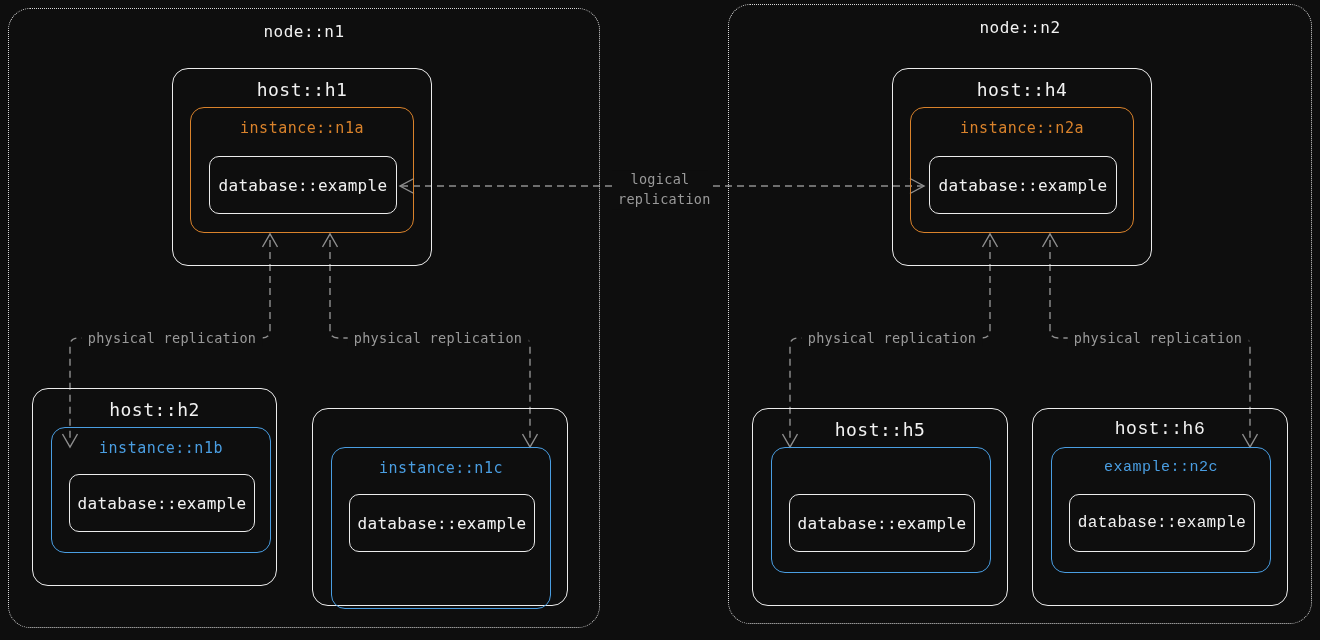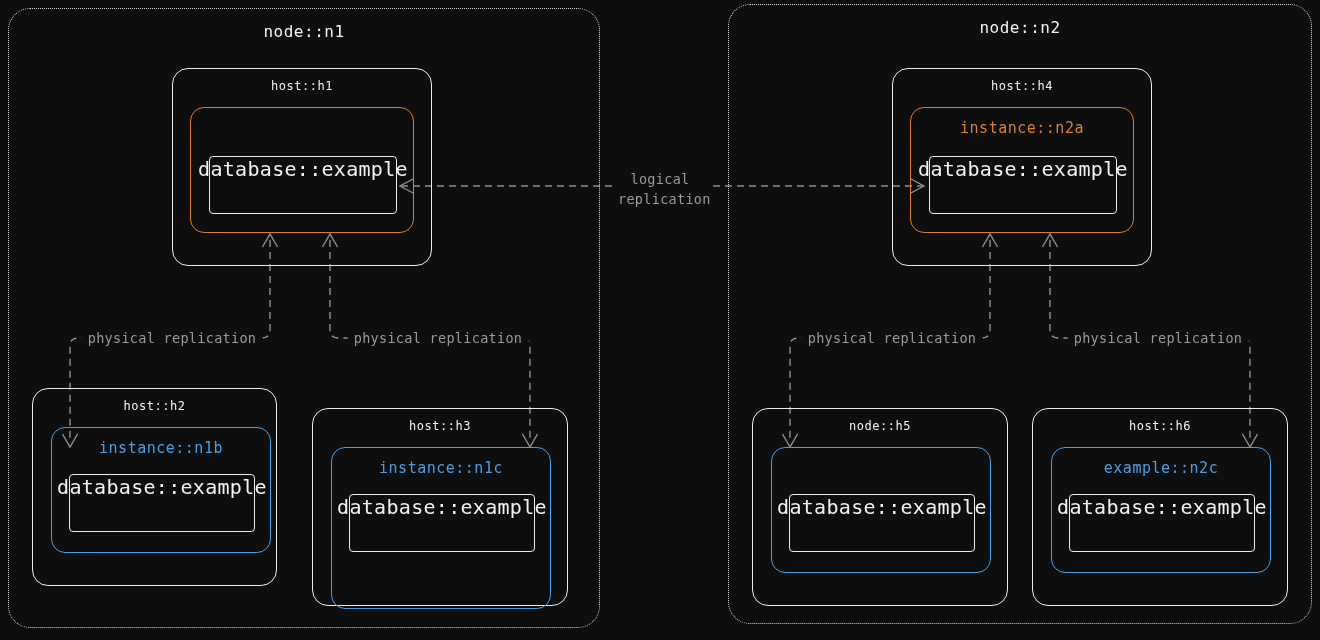--- a/index.html
+++ b/index.html
@@ -38,45 +38,45 @@
   }
   .host{
     position:absolute;
     border:1.5px solid var(--host-border);
     border-radius:16px;
   }
   .host-label{
     position:absolute;top:10px;left:0;right:0;
     text-align:center;
     color:var(--label-text);
-    font-size:12px;
+    font-size:18px;
     letter-spacing:0.5px;
   }
   .instance{
     position:absolute;
     border:1.5px solid;
     border-radius:14px;
   }
   .instance.primary{border-color:var(--primary-instance);}
   .instance.replica{border-color:var(--replica-instance);padding-left:40px;}
   .instance-label{
     position:absolute;top:11px;left:0;right:0;
     text-align:center;
     font-size:15px;
     letter-spacing:0.5px;
   }
   .instance.primary .instance-label{color:var(--primary-instance);}
   .instance.replica .instance-label{color:var(--replica-instance);}
   .database{
     position:absolute;
     border:1.4px solid var(--database-border);
-    border-radius:4px;
-    display:flex;justify-content:center;
+    border-radius:10px;
+    display:flex;align-items:center;justify-content:center;
     color:var(--label-text);
-    font-size:20px;
+    font-size:16px;
     letter-spacing:0.3px;
   }
   .wires{
     position:absolute;left:0;top:0;width:1320px;height:640px;
     pointer-events:none;
   }
   .wires path{
     stroke:var(--connection);
     stroke-width:1.4;
     fill:none;
@@ -127,38 +127,38 @@
     <path d="M 1242.5 434 L 1250 447 L 1257.5 434"></path>
   </svg>
 
   <div class="node" style="left:8px;top:8px;width:592px;height:620px;">
     <div class="node-label">node::n1</div>
   </div>
 
   <div class="host" style="left:172px;top:68px;width:260px;height:198px;">
     <div class="host-label">host::h1</div>
     <div class="instance primary" style="left:17px;top:38px;width:224px;height:126px;">
+      <div class="instance-label">instance::n1a</div>
       <div class="database" style="left:18px;top:48px;width:188px;height:58px;">
         <span>database::example</span>
       </div>
     </div>
   </div>
 
   <div class="host" style="left:32px;top:388px;width:245px;height:198px;">
     <div class="host-label">host::h2</div>
     <div class="instance replica" style="left:18px;top:38px;width:220px;height:126px;">
       <div class="instance-label">instance::n1b</div>
       <div class="database" style="left:17px;top:46px;width:186px;height:58px;">
         <span>database::example</span>
       </div>
     </div>
   </div>
 
   <div class="host" style="left:312px;top:408px;width:256px;height:198px;">
-    <div class="host-label">host::h3</div>
     <div class="instance replica" style="left:18px;top:38px;width:220px;height:162px;">
       <div class="instance-label">instance::n1c</div>
       <div class="database" style="left:17px;top:46px;width:186px;height:58px;">
         <span>database::example</span>
       </div>
     </div>
   </div>
 
   <div class="node" style="left:728px;top:4px;width:584px;height:620px;">
     <div class="node-label">node::n2</div>
@@ -168,29 +168,29 @@
     <div class="host-label">host::h4</div>
     <div class="instance primary" style="left:17px;top:38px;width:224px;height:126px;">
       <div class="instance-label">instance::n2a</div>
       <div class="database" style="left:18px;top:48px;width:188px;height:58px;">
         <span>database::example</span>
       </div>
     </div>
   </div>
 
   <div class="host" style="left:752px;top:408px;width:256px;height:198px;">
-    <div class="host-label">node::h5</div>
+    <div class="host-label">host::h5</div>
     <div class="instance replica" style="left:18px;top:38px;width:220px;height:126px;">
       <div class="database" style="left:17px;top:46px;width:186px;height:58px;">
         <span>database::example</span>
       </div>
     </div>
   </div>
 
-  <div class="host" style="left:1032px;top:408px;width:256px;height:198px;">
+  <div class="host" style="left:1032px;top:408px;width:256px;height:198px;font-family:Liberation Mono, monospace;">
     <div class="host-label">host::h6</div>
     <div class="instance replica" style="left:18px;top:38px;width:220px;height:126px;">
       <div class="instance-label">example::n2c</div>
       <div class="database" style="left:17px;top:46px;width:186px;height:58px;">
         <span>database::example</span>
       </div>
     </div>
   </div>
 
   <div class="conn-label two-line" style="left:660px;top:190px;">logical replication</div>

